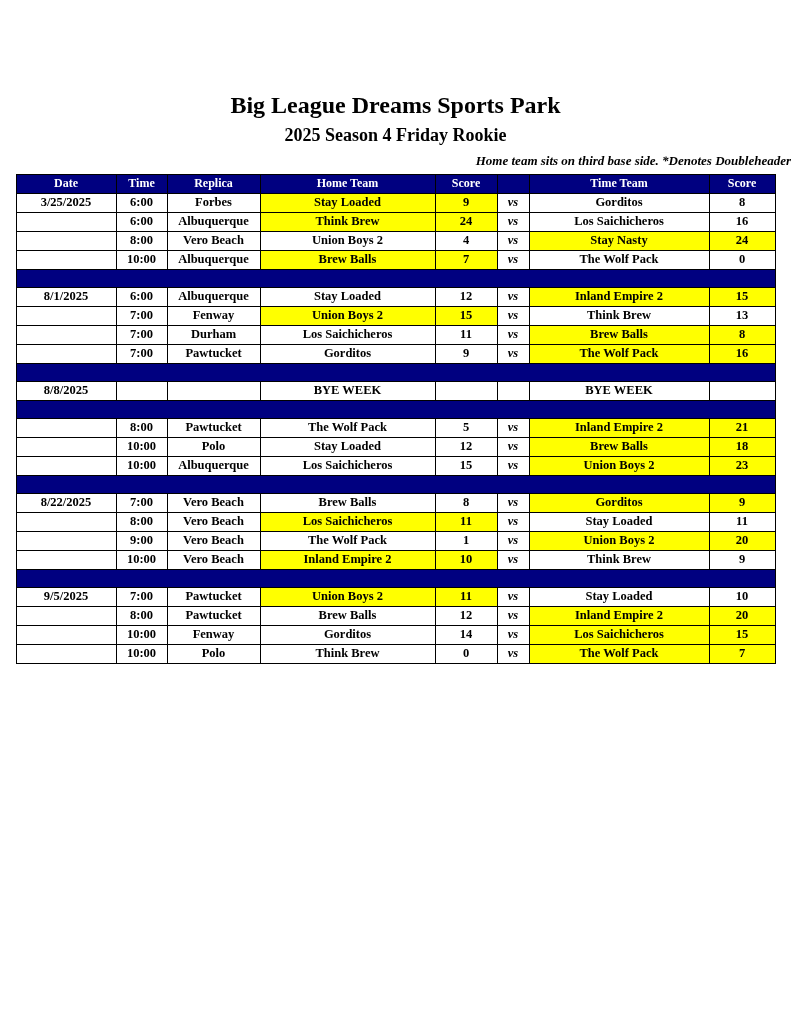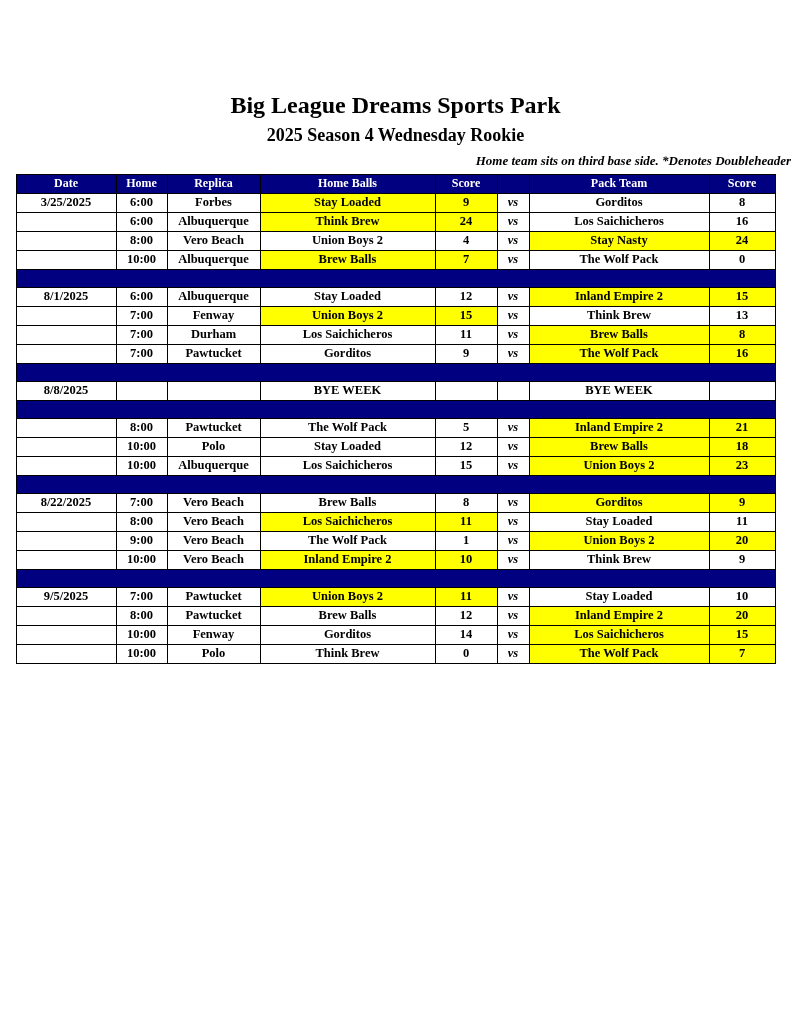--- a/index.html
+++ b/index.html
@@ -60,43 +60,43 @@
     height: 18px;
   }
   .winner { background: var(--highlight, #FFFF00); }
   .col-vs { font-style: italic; font-size: 11px; }
 </style>
 </head>
 <body>
 
 <div class="page">
   <h1 class="page-title">Big League Dreams Sports Park</h1>
-  <h2 class="page-subtitle">2025 Season 4 Wednesday Rookie</h2>
+  <h2 class="page-subtitle">2025 Season 4 Friday Rookie</h2>
   <p class="page-note">Home team sits on third base side.  *Denotes Doubleheader</p>
 
   <table class="schedule">
     <colgroup>
       <col style="width:100px">
       <col style="width:51px">
       <col style="width:93px">
       <col style="width:175px">
       <col style="width:62px">
       <col style="width:32px">
       <col style="width:180px">
       <col style="width:66px">
     </colgroup>
     <thead>
       <tr id="header-row">
           <th class="col-date">Date</th>
-          <th class="col-time">Home</th>
+          <th class="col-time">Time</th>
           <th class="col-replica">Replica</th>
-          <th class="col-home">Home Balls</th>
+          <th class="col-home">Home Team</th>
           <th class="col-score">Score</th>
           <th class="col-vs"></th>
-          <th class="col-away">Pack Team</th>
+          <th class="col-away">Time Team</th>
           <th class="col-score2">Score</th>
         </tr>
     </thead>
     <tbody id="schedule-body">
         <tr class="game-row">
           <td class="col-date">3/25/2025</td>
           <td class="col-time">6:00</td>
           <td class="col-replica">Forbes</td>
           <td class="col-home winner">Stay Loaded</td>
           <td class="col-score winner">9</td>

